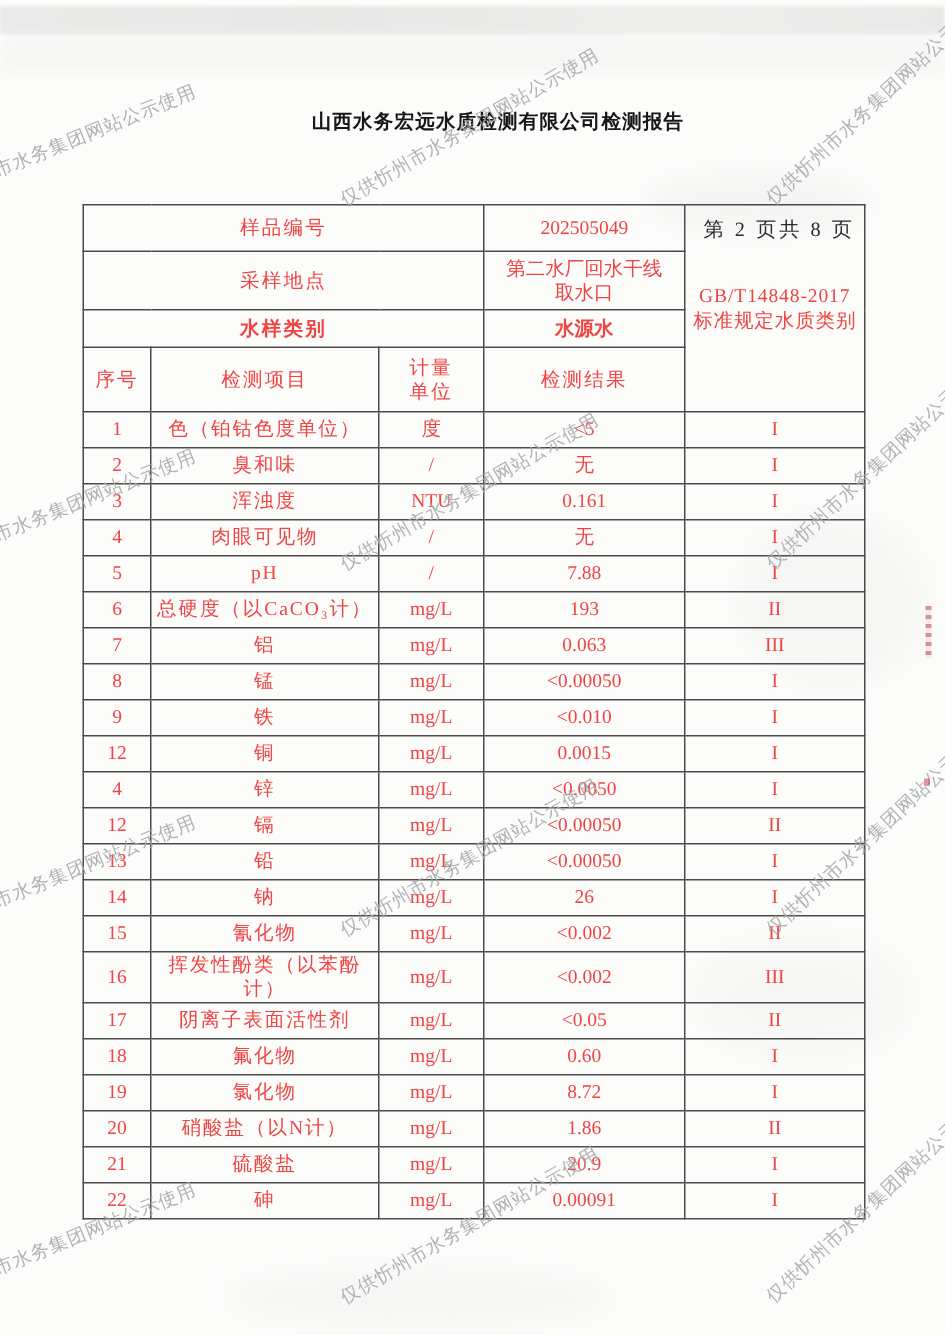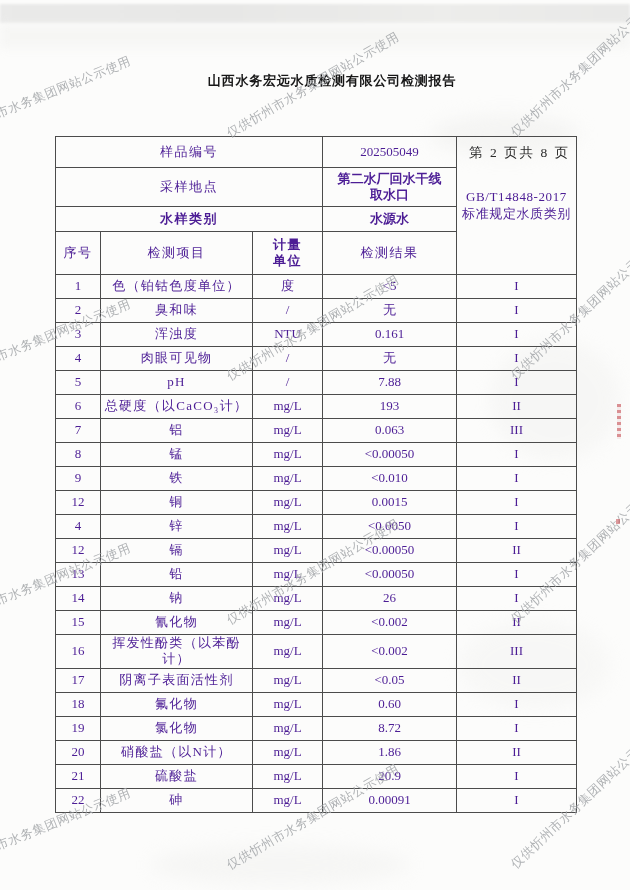--- a/index.html
+++ b/index.html
@@ -51,35 +51,35 @@
     position:absolute;left:74px;top:108px;width:496px;height:20px;
     font-size:13.5px;color:#2a2a2a;
   }
   .meta .rno{position:absolute;left:0;top:0;letter-spacing:.5px;}
   .meta .pg{position:absolute;right:0;top:0;letter-spacing:2px;margin-top:36px;}
 
   
   table.report{
     position:absolute;left:55px;top:136px;
     width:521px;border-collapse:collapse;table-layout:fixed;
-    font-size:13px;color:#4c1d95;
+    font-size:13px;color:#ef4444;
   }
   table.report td{
     border:1px solid #4b4b4b;
     text-align:center;vertical-align:middle;
     padding:0 2px;line-height:1.25;
     overflow:hidden;
   }
   tr.r-a{height:31px;}
   tr.r-b{height:39px;}
   tr.r-c{height:25px;font-weight:bold;}
   tr.r-d{height:43px;}
   tr.data-row{height:24px;}
   td.item{text-align:left;padding-left:13px;letter-spacing:1.3px;}
-  td.pre{white-space:pre-line;font-weight:bold;}
+  td.pre{white-space:pre-line;}
   td.std{white-space:pre-line;line-height:1.75;letter-spacing:.6px;}
   td.lab{letter-spacing:1.5px;}
   td.hd{letter-spacing:1.5px;}
 
   
   .red-mark{
     position:absolute;left:617px;top:404px;width:4px;height:35px;z-index:6;
     background:repeating-linear-gradient(to bottom,#c0393f 0 3px,rgba(192,57,63,.15) 3px 6px);
     opacity:.55;filter:blur(.4px);
   }

